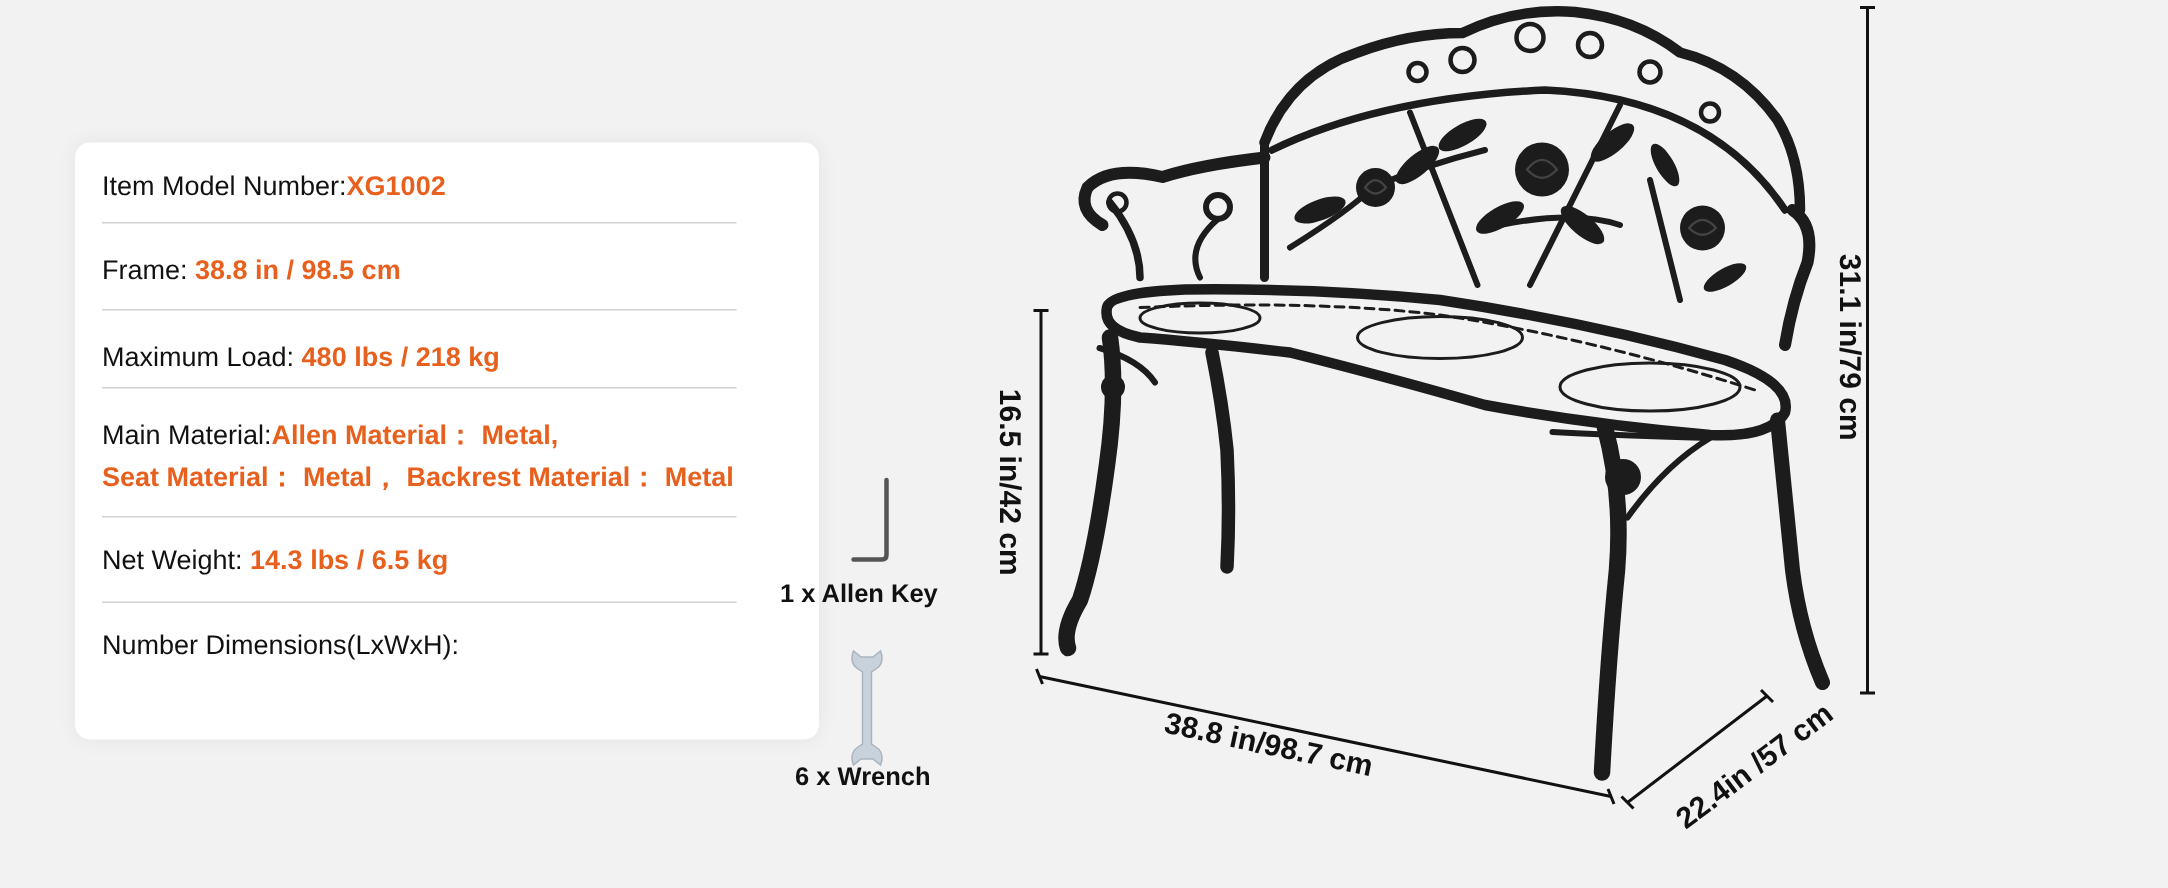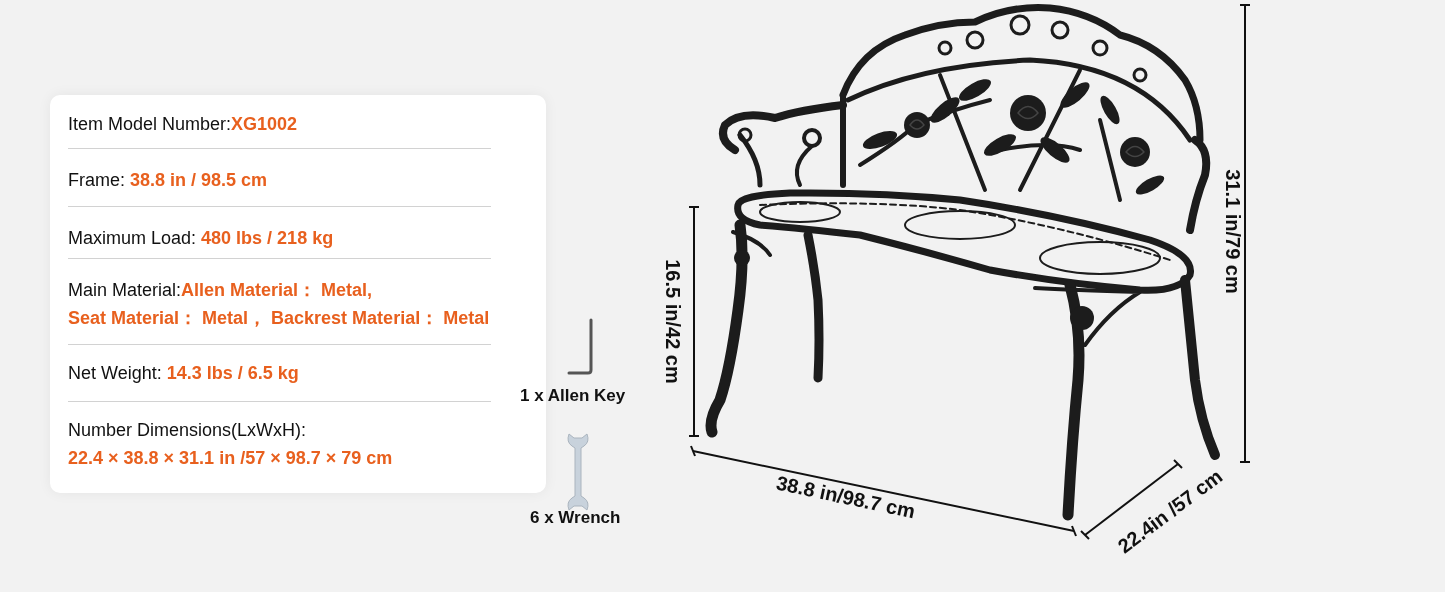--- a/index.html
+++ b/index.html
@@ -73,21 +73,20 @@
   </div>
   <div class="divider" style="top:249px;"></div>
 
   <div class="spec-row" style="top:264px;">
     <span class="label">Net Weight: </span><span class="value">14.3 lbs / 6.5 kg</span>
   </div>
   <div class="divider" style="top:306px;"></div>
 
   <div class="spec-row" style="top:321px;">
     <div><span class="label">Number Dimensions(LxWxH):</span></div>
-    <div><span class="value">22.4 × 38.8 × 31.1 in /57 × 98.7 × 79 cm</span></div>
   </div>
 </div>
 
 <svg style="left:565px; top:318px;" width="30" height="56" viewBox="0 0 30 56">
   <path d="M26 2 L26 52 Q26 55 23 55 L4 55" stroke="#555" stroke-width="3" fill="none" stroke-linecap="round"></path>
 </svg>
 <div class="accessory-label" style="left:520px; top:386px;">1 x Allen Key</div>
 
 <svg style="left:566px; top:432px;" width="24" height="80" viewBox="0 0 24 80">
   <path d="M3 2 Q0 10 6 14 L9 16 L9 64 L6 66 Q0 70 3 78 L8 74 L16 74 L21 78 Q24 70 18 66 L15 64 L15 16 L18 14 Q24 10 21 2 L16 6 L8 6 Z" fill="#c8d2dc" stroke="#aab4be" stroke-width="1"></path>

